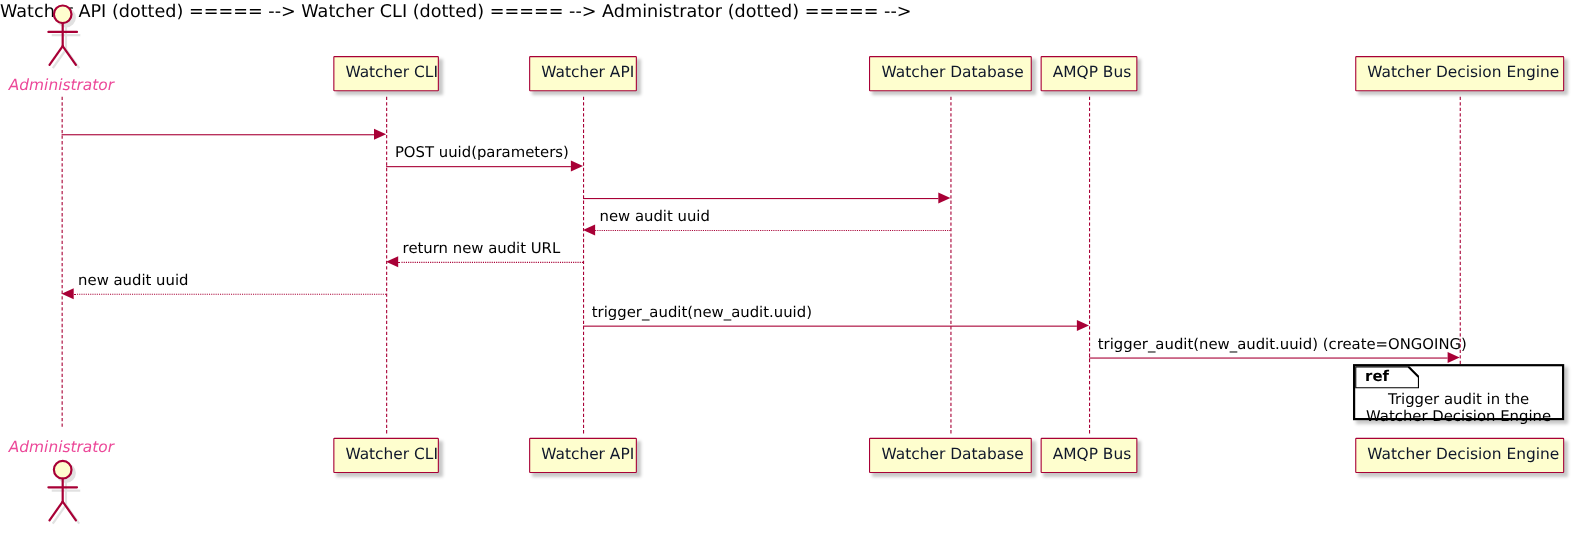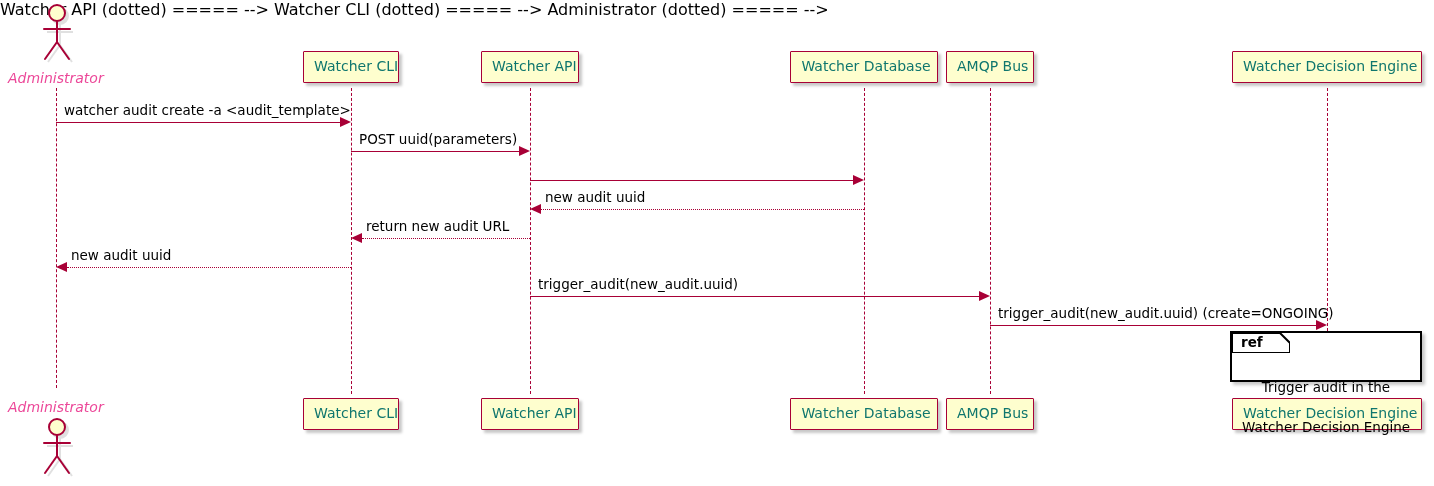--- a/index.html
+++ b/index.html
@@ -23,21 +23,21 @@
     width: 0;
     border-left: 1px dashed #A80036;
     top: 88px;
     height: 306px;
   }
   .participant {
     position: absolute;
     box-sizing: border-box;
     background: #FEFECE;
     border: 1.5px solid #A80036;
-    color: #0f766e;
+    color: #0f172a;
     font-size: 14px;
     line-height: 1;
     text-align: center;
     white-space: nowrap;
     padding: 7px 6px 8px 10px;
     box-shadow: 3px 3px 3px rgba(0,0,0,0.22);
     border-radius: 1px;
   }
   .actor-wrap {
     position: absolute;
@@ -105,21 +105,21 @@
   .ref-body {
     position: absolute;
     left: 0;
     top: 22px;
     width: 100%;
     text-align: center;
     font-size: 13.5px;
     color: #000000;
     line-height: 16px;
   }
-  .ref-body div { white-space: nowrap; margin-top: 24px; }
+  .ref-body div { white-space: nowrap; }
 </style>
 </head>
 <body>
 
 <div id="diagram">
 
   
   <div class="lifeline" style="left:56px; top:88px; height:300px;"></div>
   <div class="lifeline" style="left:351px; top:88px; height:306px;"></div>
   <div class="lifeline" style="left:530px; top:88px; height:306px;"></div>
@@ -181,21 +181,20 @@
   <div class="participant" style="left:1232px; top:51px; width:190px; height:32px;">Watcher Decision Engine</div>
 
   
   <div class="participant" style="left:303px; top:398px; width:96px; height:32px;">Watcher CLI</div>
   <div class="participant" style="left:481px; top:398px; width:98px; height:32px;">Watcher API</div>
   <div class="participant" style="left:790px; top:398px; width:148px; height:32px;">Watcher Database</div>
   <div class="participant" style="left:946px; top:398px; width:88px; height:32px;">AMQP Bus</div>
   <div class="participant" style="left:1232px; top:398px; width:190px; height:32px;">Watcher Decision Engine</div>
 
   
-  <div class="msg-label" style="left:64px; top:104px;">watcher audit create -a &lt;audit_template&gt;</div>
   <div class="msg-line" style="left:56px; top:122px; width:284px;"></div>
   <div class="arrow-head right" style="left:340px; top:117px;"></div>
 
   
   <div class="msg-label" style="left:359px; top:133px;">POST uuid(parameters)</div>
   <div class="msg-line" style="left:351px; top:151px; width:168px;"></div>
   <div class="arrow-head right" style="left:519px; top:146px;"></div>
 
   
   <div class="msg-line" style="left:530px; top:180px; width:323px;"></div>

